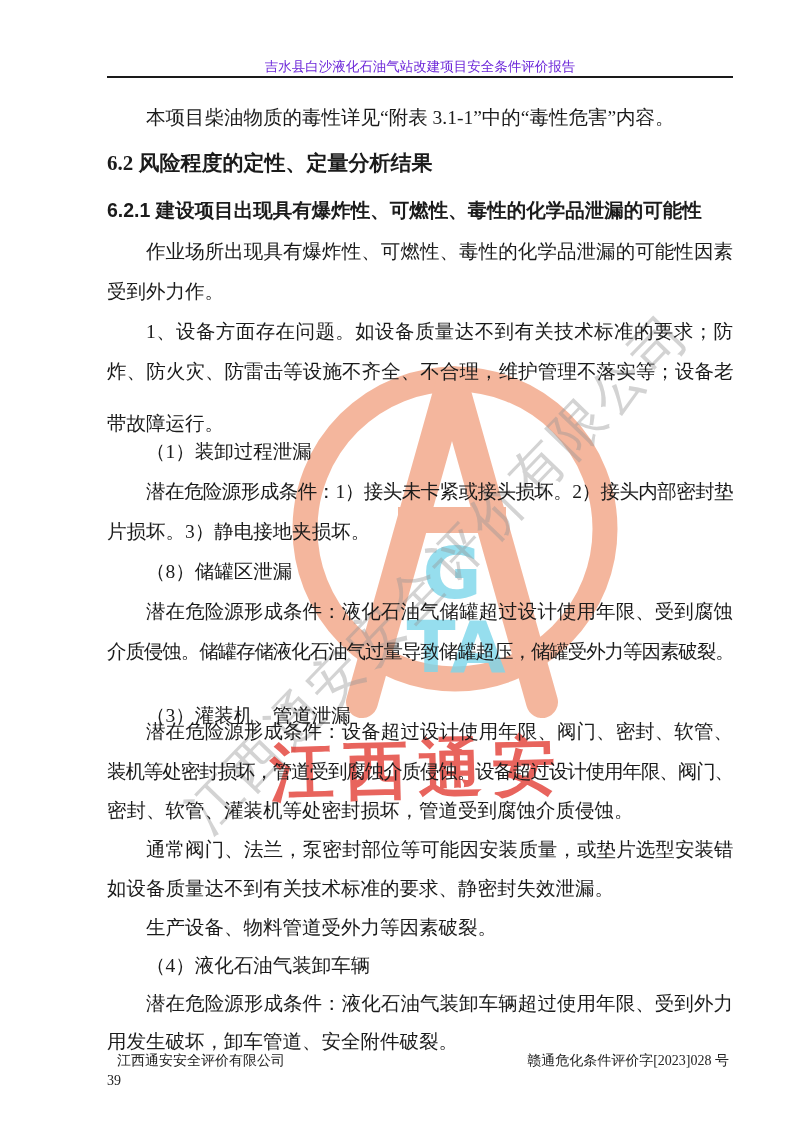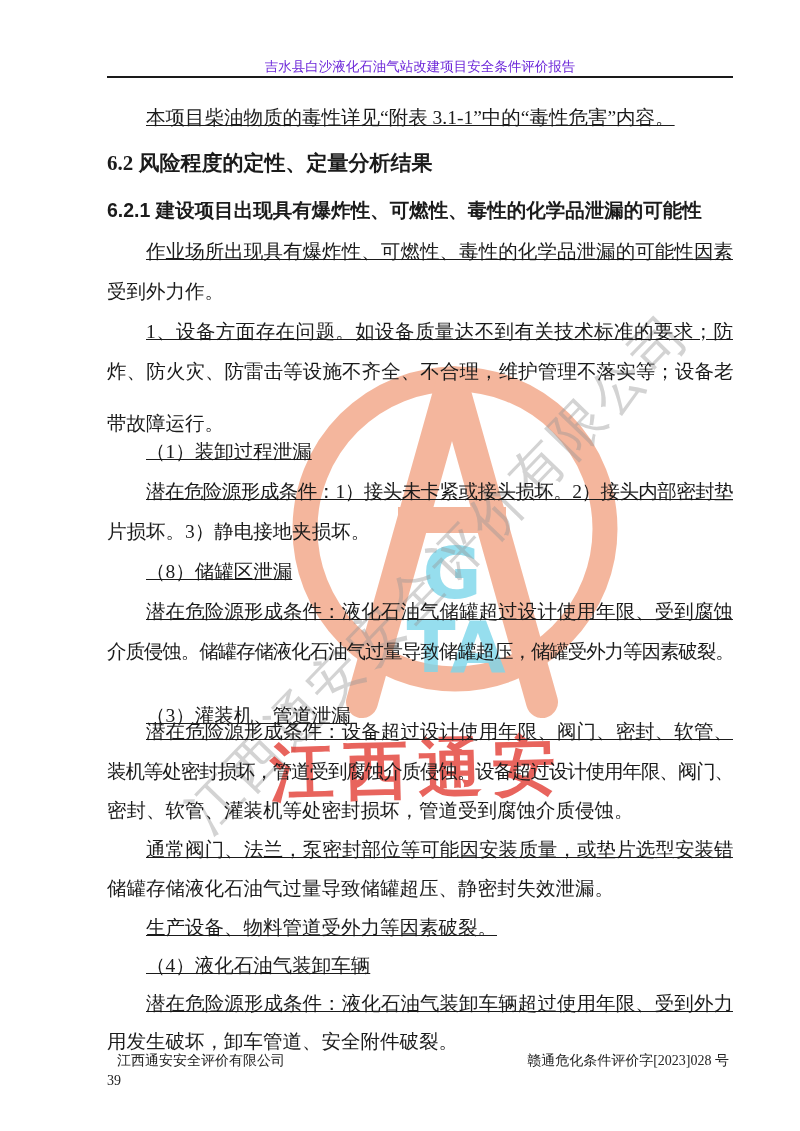--- a/index.html
+++ b/index.html
@@ -29,21 +29,21 @@
     text-align:center;font-size:13.5px;color:#6d28d9;white-space:nowrap;
   }
   .hdr-rule{
     position:absolute;top:76px;left:107px;right:67px;height:2px;
     background:#1a1a1a;z-index:1;
   }
   .ln{
     position:absolute;left:107px;right:67px;height:26px;z-index:1;
     font-size:19.5px;line-height:24px;color:#1b1b1b;overflow:hidden;
   }
-  .ind{text-indent:39px;text-decoration:underline;}
+  .ind{text-indent:39px;}
   .just{text-align:justify;text-align-last:justify;}
   .h2x{font-family:Liberation Serif, serif;font-weight:bold;font-size:21px;height:28px;}
   .h3x{font-family:"Liberation Sans","DejaVu Sans",sans-serif;font-weight:bold;font-size:19.5px;height:27px;}
   .ls06{letter-spacing:-0.6px;}
   .ls07{letter-spacing:-0.7px;}
   .ls11{letter-spacing:-1.1px;}
   .ls17{letter-spacing:-1.7px;}
   .ftr{
     position:absolute;top:1052px;left:107px;right:67px;height:20px;z-index:1;
     font-size:14px;color:#222;
@@ -86,21 +86,21 @@
 <div class="ln ind just ls07" style="top:480px">潜在危险源形成条件：1）接头未卡紧或接头损坏。2）接头内部密封垫</div>
 <div class="ln" style="top:520px">片损坏。3）静电接地夹损坏。</div>
 <div class="ln ind" style="top:560px">（8）储罐区泄漏</div>
 <div class="ln ind just" style="top:600px">潜在危险源形成条件：液化石油气储罐超过设计使用年限、受到腐蚀性</div>
 <div class="ln just ls17" style="top:640px">介质侵蚀。储罐存储液化石油气过量导致储罐超压，储罐受外力等因素破裂。</div>
 <div class="ln ind" style="top:704px">（3）灌装机、管道泄漏</div>
 <div class="ln ind just" style="top:720px">潜在危险源形成条件：设备超过设计使用年限、阀门、密封、软管、灌</div>
 <div class="ln just ls11" style="top:760px">装机等处密封损坏，管道受到腐蚀介质侵蚀。设备超过设计使用年限、阀门、</div>
 <div class="ln" style="top:799px">密封、软管、灌装机等处密封损坏，管道受到腐蚀介质侵蚀。</div>
 <div class="ln ind just ls06" style="top:838px">通常阀门、法兰，泵密封部位等可能因安装质量，或垫片选型安装错误，</div>
-<div class="ln" style="top:877px">储罐存储液化石油气过量导致储罐超压、静密封失效泄漏。</div>
+<div class="ln" style="top:877px">如设备质量达不到有关技术标准的要求、静密封失效泄漏。</div>
 <div class="ln ind" style="top:916px">生产设备、物料管道受外力等因素破裂。</div>
 <div class="ln ind" style="top:954px">（4）液化石油气装卸车辆</div>
 <div class="ln ind just" style="top:992px">潜在危险源形成条件：液化石油气装卸车辆超过使用年限、受到外力作</div>
 <div class="ln" style="top:1030px">用发生破坏，卸车管道、安全附件破裂。</div>
 
 <div class="ftr">
   <span class="f-left">江西通安安全评价有限公司</span>
   <span class="f-center">39</span>
   <span class="f-right">赣通危化条件评价字[2023]028 号</span>
 </div>

